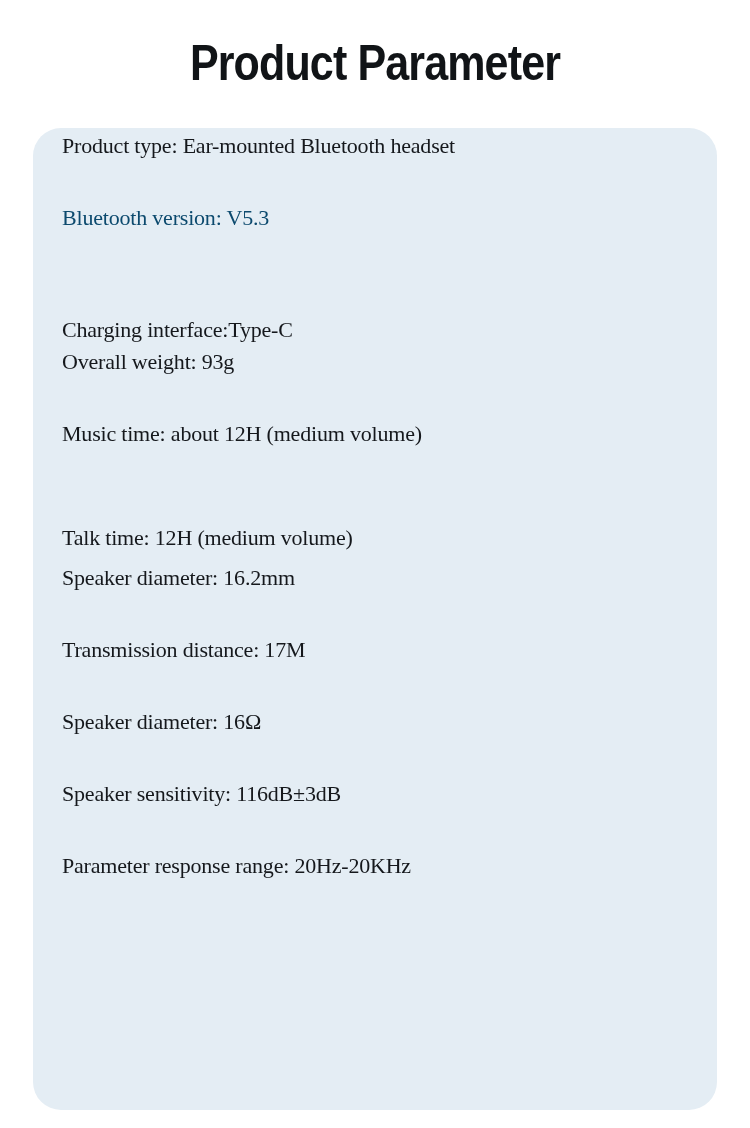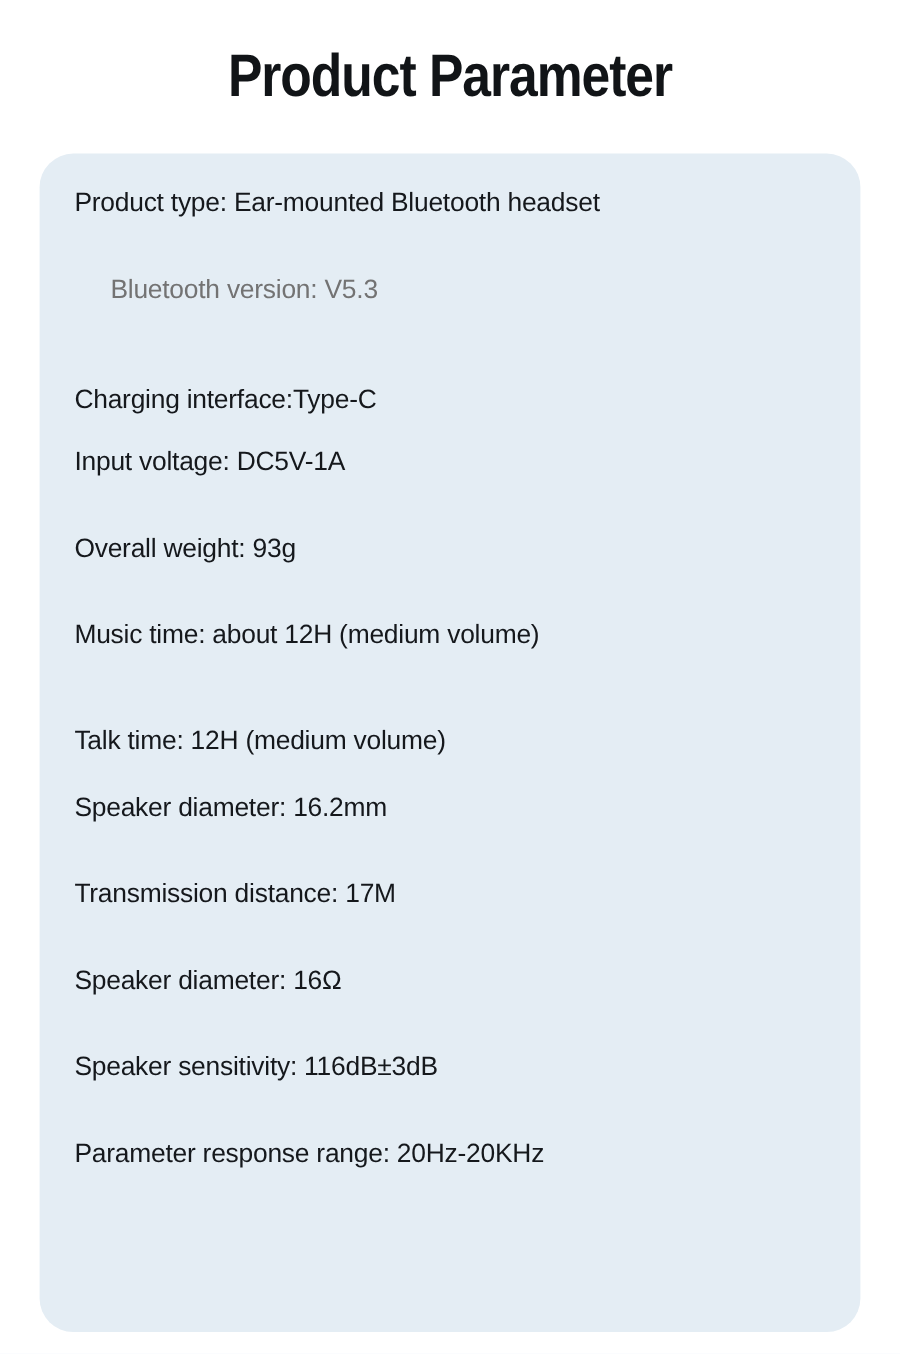--- a/index.html
+++ b/index.html
@@ -36,51 +36,48 @@
     top: 128px;
     width: 684px;
     height: 982px;
     background: #e4edf4;
     border-radius: 28px;
     padding: 5px 20px 0 29px;
   }
   .row {
     height: 72px;
     display: flex;
-    align-items: center;
+    font-family: Liberation Serif, serif;
   }
   .row-text {
     font-size: 22px;
     color: #15181c;
     letter-spacing: -0.2px;
     white-space: nowrap;
   }
 </style>
 </head>
 <body style="background: rgb(255, 255, 255);">
 
 <div class="page">
   <h1 class="title">Product Parameter</h1>
   <div class="card" style="background: rgb(228, 237, 244);">
 
       <div class="row">
         <span class="row-text" style="color: rgb(21, 24, 28);">Product type: Ear-mounted Bluetooth headset</span>
       </div>
 
       <div class="row">
-        <span class="row-text" style="color: #737373; margin-left: 30px;">Bluetooth version: V5.3</span>
+        <span class="row-text" style="color: #0c4a6e;">Bluetooth version: V5.3</span>
       </div>
 
       <div class="row">
         <span class="row-text" style="color: rgb(21, 24, 28); margin-top: 40px;">Charging interface:Type-C</span>
       </div>
 
-      <div class="row">
-        <span class="row-text" style="color: rgb(21, 24, 28);">Input voltage: DC5V-1A</span>
-      </div>
 
 
       <div class="row">
         <span class="row-text" style="color: rgb(21, 24, 28);">Overall weight: 93g</span>
       </div>
 
       <div class="row">
         <span class="row-text" style="color: rgb(21, 24, 28);">Music time: about 12H (medium volume)</span>
       </div>
 

